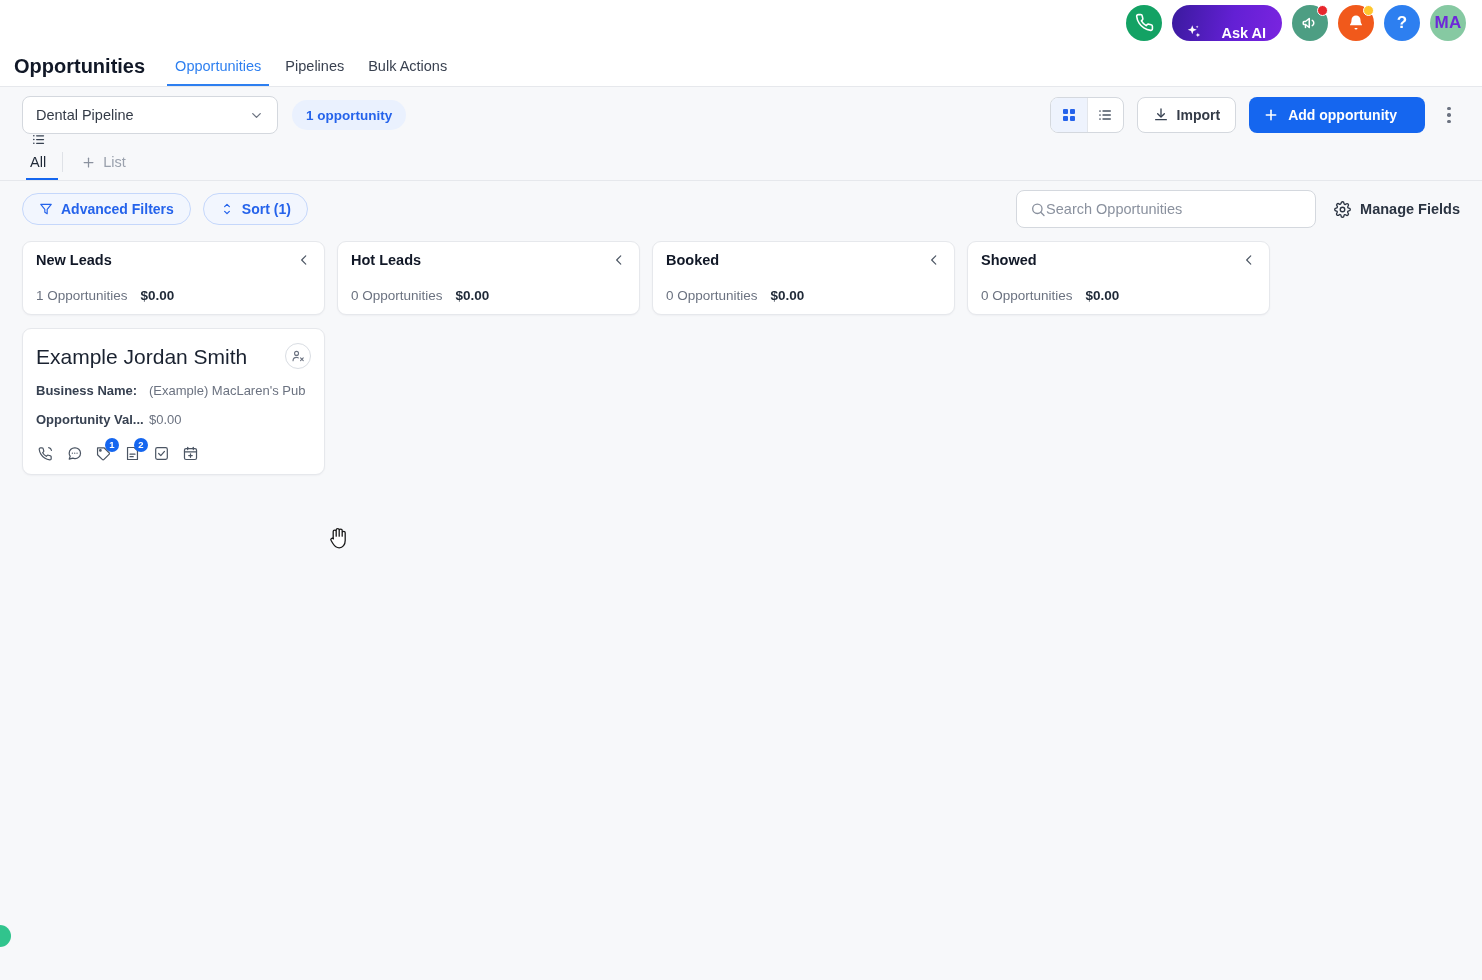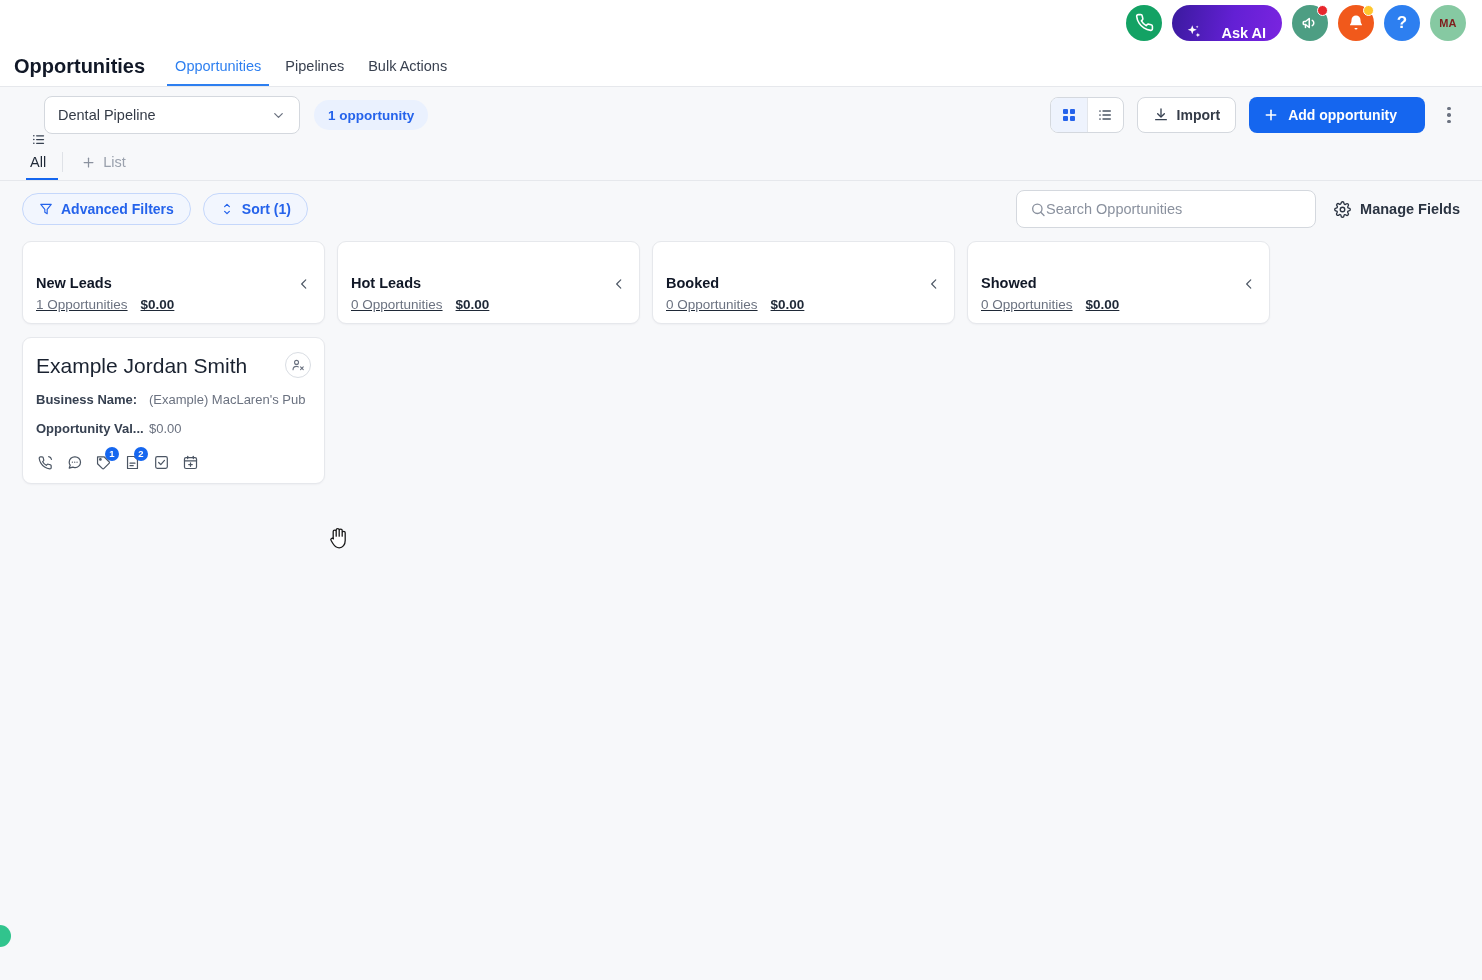--- a/index.html
+++ b/index.html
@@ -26,21 +26,21 @@
     border-radius: 50%;
     display: flex; align-items: center; justify-content: center;
     position: relative;
     flex: none;
     cursor: pointer;
   }
   .cb-green   { background: #13a264; }
   .cb-teal    { background: #4d9e83; }
   .cb-orange  { background: #f1591b; }
   .cb-blue    { background: #2d7ff0; }
-  .cb-avatar  { background: #86c9a2; color: #7f1d1d; font-size: 11px; font-weight: 600; letter-spacing: .3px; }
+  .cb-avatar  { background: #86c9a2; color: #6d28d9; font-size: 17px; font-weight: 600; letter-spacing: .3px; }
   .dot-badge {
     position: absolute; top: 0px; right: 0px;
     width: 11px; height: 11px; border-radius: 50%;
     border: 1.5px solid #ffffff;
   }
   .dot-red { background: #e8262c; }
   .dot-yellow { background: #ffc72c; }
   .askai {
     height: 36px;
     padding: 0 16px 0 12px;
@@ -81,21 +81,20 @@
   }
   .pipeline-select {
     width: 256px; height: 38px;
     background: #ffffff;
     border: 1px solid #d4d8de;
     border-radius: 8px;
     display: flex; align-items: center; justify-content: space-between;
     padding: 0 13px;
     font-size: 14.5px; color: #343b47;
     cursor: pointer;
-    margin-left: 22px;
   }
   .opp-count {
     height: 30px; padding: 0 14px;
     background: #eaf1fe;
     border-radius: 15px;
     display: flex; align-items: center;
     color: #2563eb; font-size: 13.5px; font-weight: 600;
     cursor: pointer;
   }
   .toolbar-right { margin-left: auto; display: flex; align-items: center; gap: 13px; }
@@ -189,24 +188,24 @@
   }
   .column { width: 303px; flex: none; }
   .col-head {
     background: #ffffff;
     border: 1px solid #e6e8ec;
     border-radius: 9px;
     padding: 10px 13px 11px 13px;
     box-shadow: 0 1px 2px rgba(16,24,40,0.04);
     position: relative;
   }
-  .col-title-row { display: flex; align-items: flex-end; justify-content: space-between; margin-top: 23px; }
+  .col-title-row { display: flex; align-items: center; justify-content: space-between; }
   .col-title { font-size: 14.5px; font-weight: 700; color: #111827; }
   .col-collapse { color: #4b5563; cursor: pointer; display: flex; align-items: center; }
-  .col-meta { display: flex; align-items: center; gap: 13px; margin-top: 6px; text-decoration: underline; }
+  .col-meta { display: flex; align-items: center; gap: 13px; margin-top: 20px; }
   .col-count { font-size: 13.5px; color: #6b7280; }
   .col-amount { font-size: 13.5px; font-weight: 700; color: #1f2937; }
 
   .card {
     margin-top: 13px;
     background: #ffffff;
     border: 1px solid #e6e8ec;
     border-radius: 9px;
     padding: 14px 13px 12px 13px;
     box-shadow: 0 1px 2px rgba(16,24,40,0.04);

